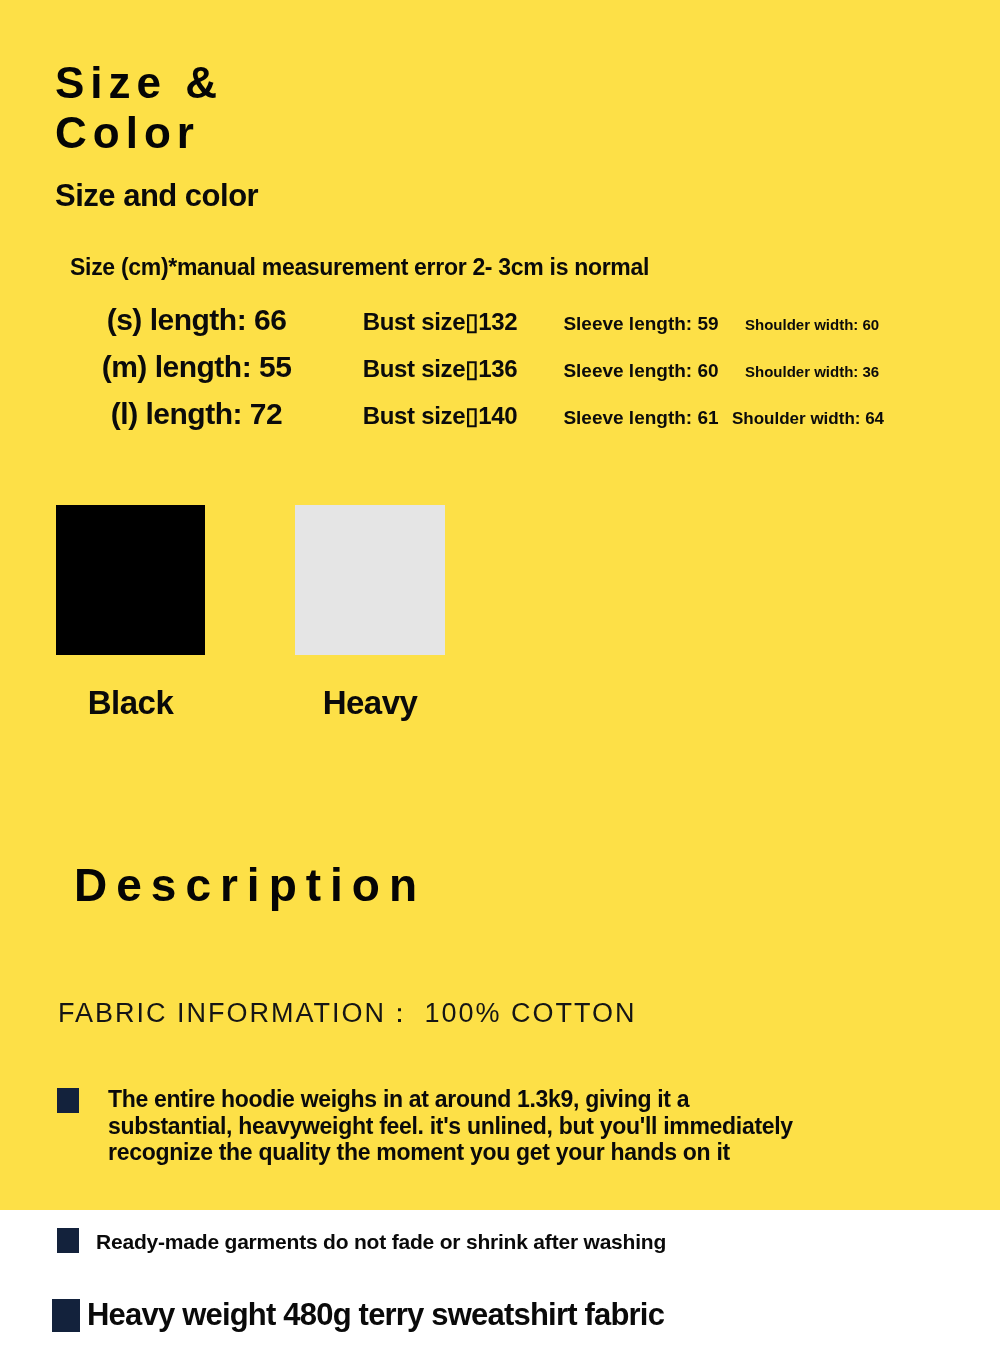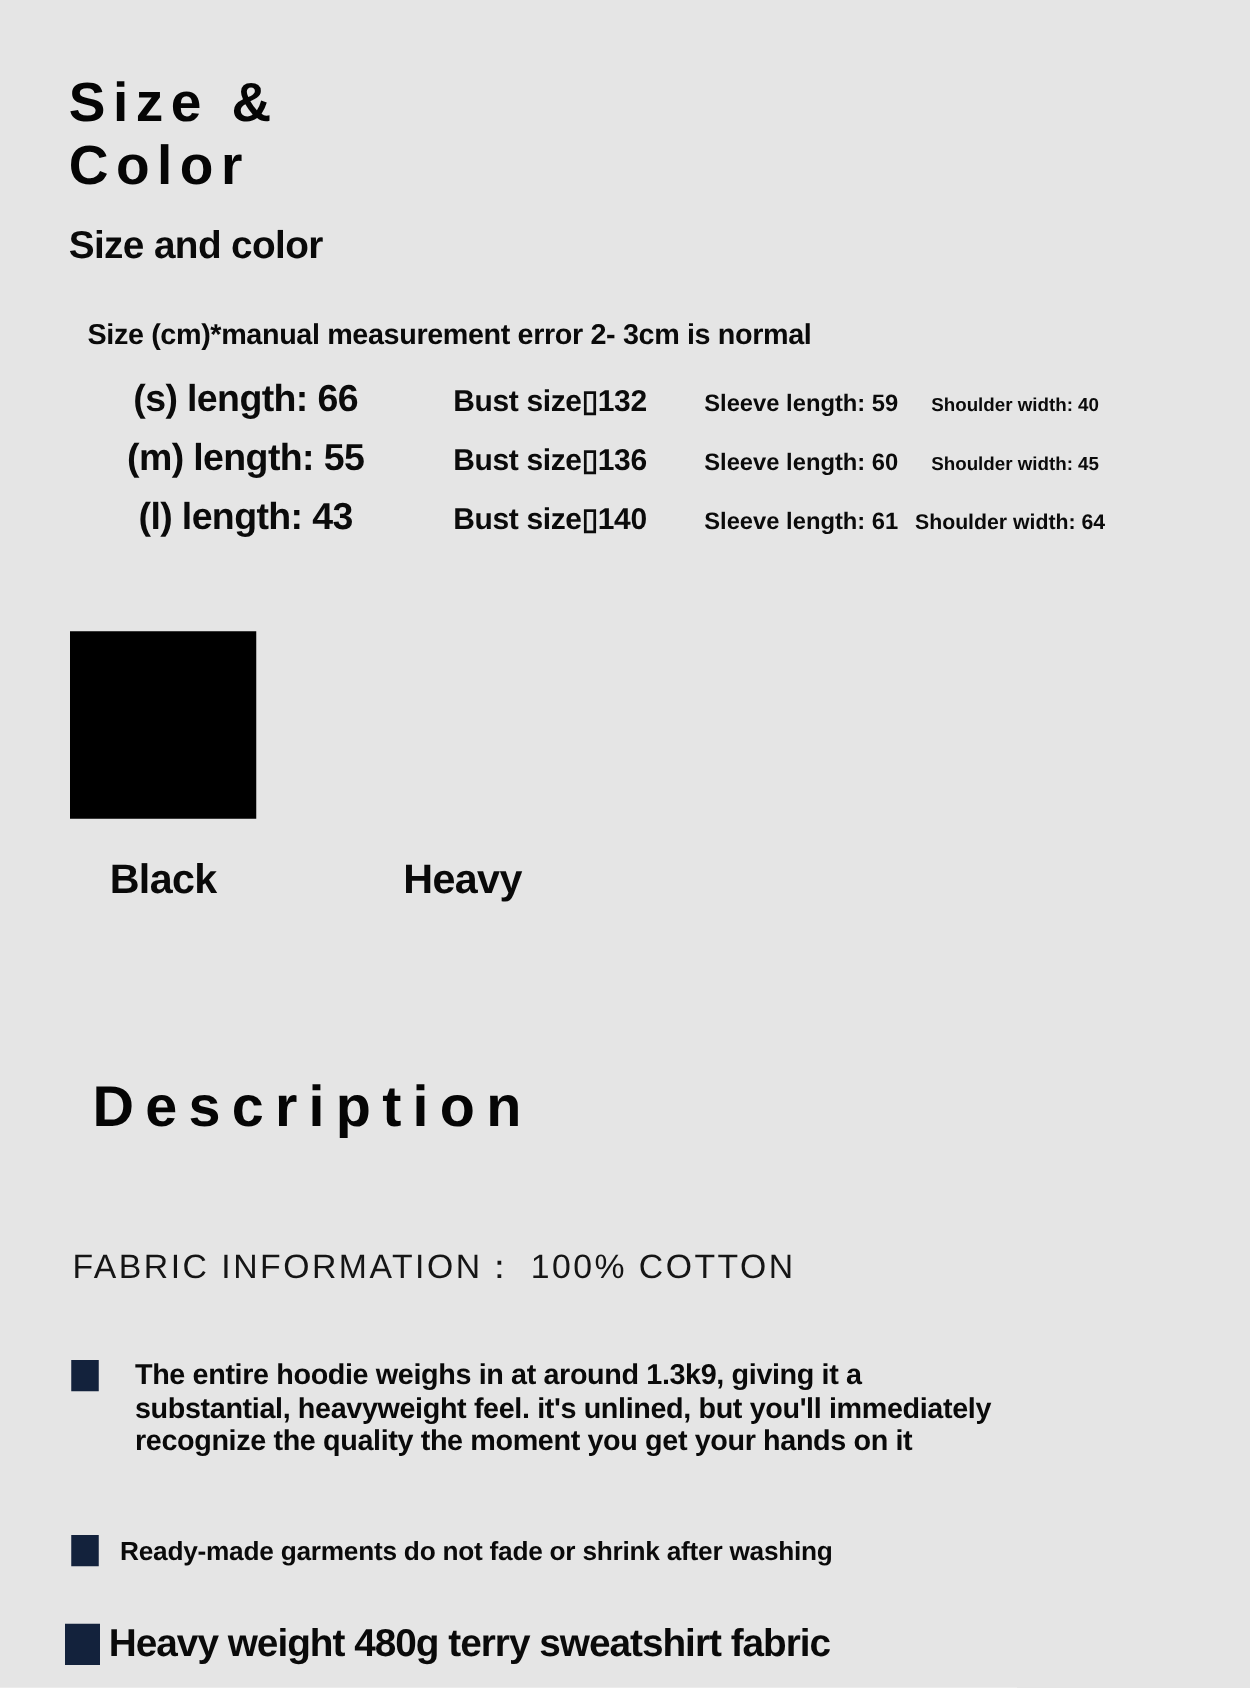--- a/index.html
+++ b/index.html
@@ -4,21 +4,21 @@
 <style>
   html,body{margin:0;padding:0;}
   body{
     width:1000px;height:1350px;
     background:#ffffff;
     font-family:"Liberation Sans", sans-serif;
     color:#0b0b0b;
     position:relative;
     overflow:hidden;
   }
-  .page{position:absolute;inset:0;width:1000px;height:1350px;background:#e5e5e5;}
+  .page{position:absolute;inset:0;width:1000px;height:1210px;background:#fde047;}
 
   
   .big-title{
     position:absolute;left:55px;top:58px;margin:0;
     font-size:44px;font-weight:800;letter-spacing:6px;
     line-height:50px;color:#050505;
   }
   .big-title .line{display:block;}
 
   .sc-subtitle{
@@ -89,32 +89,32 @@
   </h1>
 
   <h2 class="sc-subtitle">Size and color</h2>
 
   <p class="sc-note">Size (cm)*manual measurement error 2- 3cm is normal</p>
 
   <div class="size-row row1">
     <span class="c-length">(s) length: 66</span>
     <span class="c-bust">Bust size▯132</span>
     <span class="c-sleeve">Sleeve length: 59</span>
-    <span class="c-shoulder">Shoulder width: 40</span>
+    <span class="c-shoulder">Shoulder width: 60</span>
   </div>
 
   <div class="size-row row2">
     <span class="c-length">(m) length: 55</span>
     <span class="c-bust">Bust size▯136</span>
     <span class="c-sleeve">Sleeve length: 60</span>
-    <span class="c-shoulder">Shoulder width: 45</span>
+    <span class="c-shoulder">Shoulder width: 36</span>
   </div>
 
   <div class="size-row row3">
-    <span class="c-length">(l) length: 43</span>
+    <span class="c-length">(l) length: 72</span>
     <span class="c-bust">Bust size▯140</span>
     <span class="c-sleeve">Sleeve length: 61</span>
     <span class="c-shoulder">Shoulder width: 64</span>
   </div>
 
   <div class="swatch swatch-black"></div>
   <div class="swatch swatch-gray"></div>
 
   <p class="swatch-label label-black">Black</p>
   <p class="swatch-label label-gray">Heavy</p>

